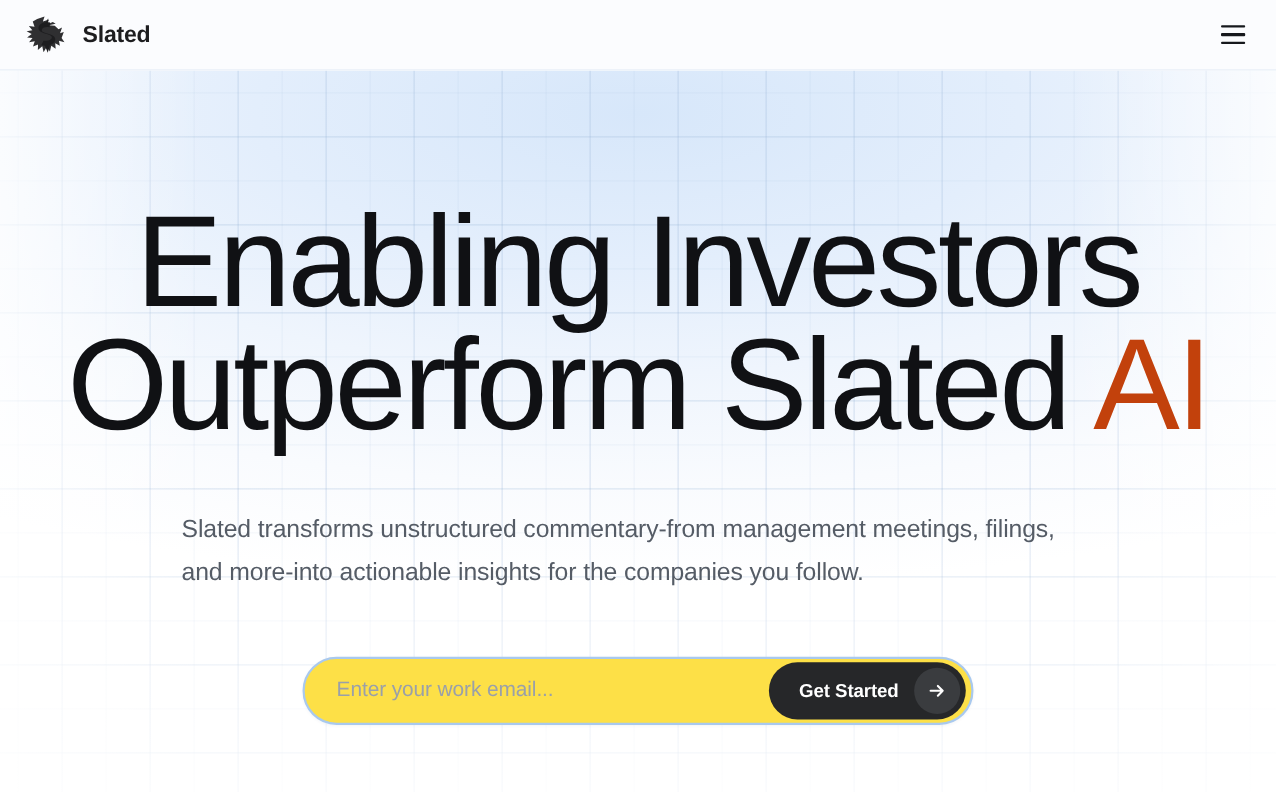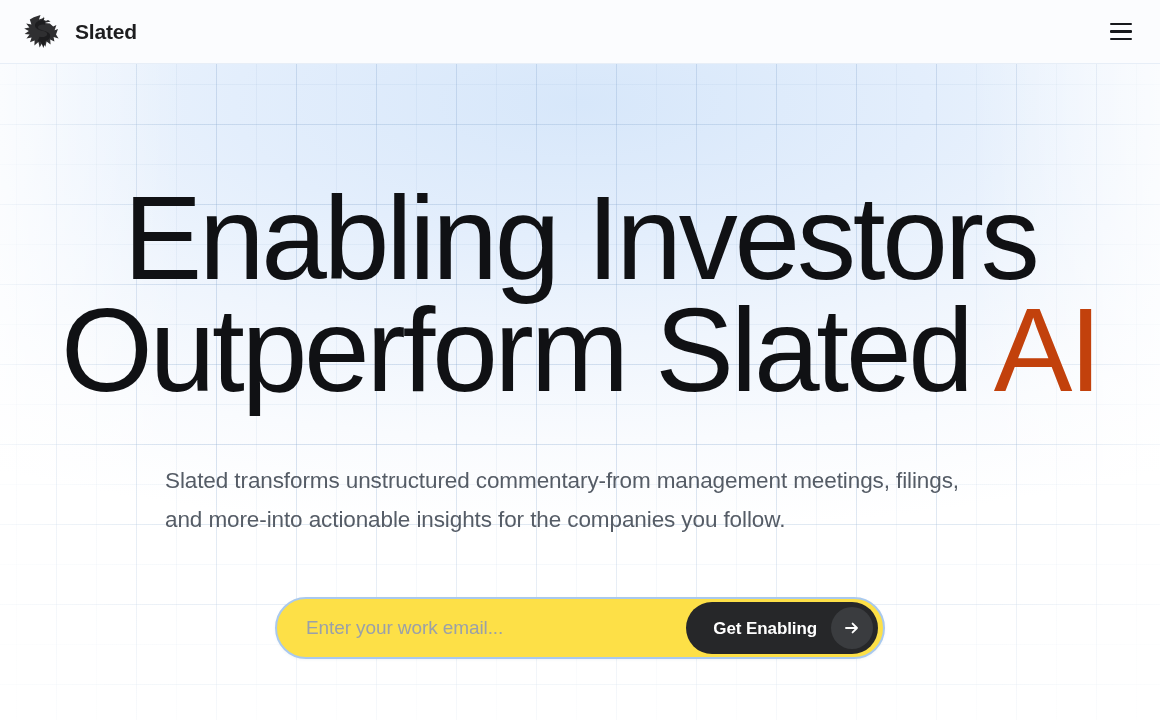--- a/index.html
+++ b/index.html
@@ -255,21 +255,21 @@
       <h1 class="headline">
         <span class="line">Enabling Investors</span>
         <span class="line"><span>Outperform Slated </span><span class="accent">AI</span></span>
       </h1>
 
       <p class="subhead">Slated transforms unstructured commentary-from management meetings, filings, and more-into actionable insights for the companies you follow.</p>
 
       <form class="capture">
         <input class="email-input" type="text" placeholder="Enter your work email..." style="">
         <button class="cta" type="submit">
-          <span class="cta-label">Get Enabling</span>
+          <span class="cta-label">Get Started</span>
           <span class="cta-arrow">
             <svg width="20" height="20" viewBox="0 0 20 20" fill="none">
               <path d="M4 10 H15 M10.6 5.6 L15 10 L10.6 14.4" stroke="#ffffff" stroke-width="1.9" stroke-linecap="round" stroke-linejoin="round"></path>
             </svg>
           </span>
         </button>
       </form>
 
     </div>
   </section>

